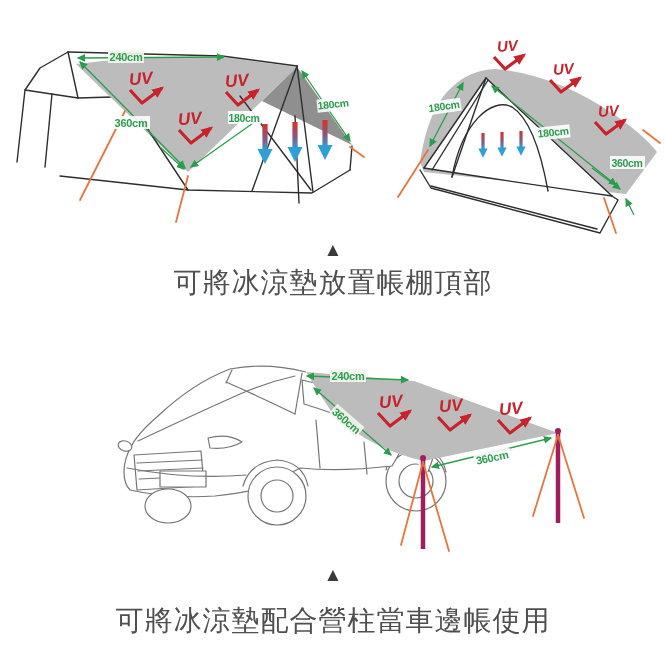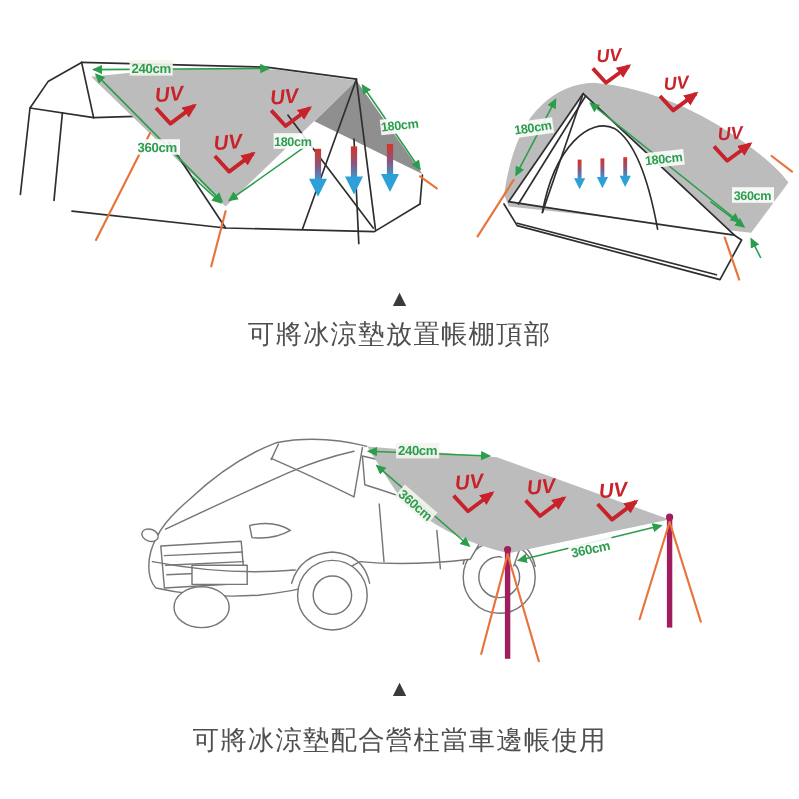--- a/index.html
+++ b/index.html
@@ -16,21 +16,21 @@
   .lbl-bg2{fill:#f4f4ee;opacity:0.92;}
   .frame{stroke:#2e2e2e;stroke-width:1.4;fill:none;stroke-linejoin:round;stroke-linecap:round;}
   .carline{stroke:#767676;stroke-width:1.2;fill:none;stroke-linejoin:round;stroke-linecap:round;}
   .carfill{stroke:#767676;stroke-width:1.2;fill:#ffffff;stroke-linejoin:round;}
   .dimline{stroke:#2b9e4d;stroke-width:1.3;fill:none;}
   .uvline{stroke:#c8222a;stroke-width:3.2;fill:none;stroke-linejoin:round;}
   .guy{stroke:#e8743c;stroke-width:1.8;fill:none;stroke-linecap:round;}
   .pole{stroke:#a21d5e;stroke-width:4.5;fill:none;stroke-linecap:butt;}
   .caption-row{position:absolute;left:0;width:666px;text-align:center;color:#4f4f4f;}
   .tri{font-size:19px;color:#3a3a3a;line-height:1;}
-  .cap{font-size:22px;letter-spacing:1px;line-height:1.2;}
+  .cap{font-size:28px;letter-spacing:1px;line-height:1.2;}
 </style>
 </head>
 <body>
 
 <div id="stage">
 
 <svg id="art" width="666" height="666" viewBox="0 0 666 666">
   <defs>
     <marker id="mGreen" markerWidth="7" markerHeight="7" refX="5.5" refY="3" orient="auto-start-reverse">
       <path d="M0,0 L6.5,3 L0,6 Z" fill="#2b9e4d"></path>

